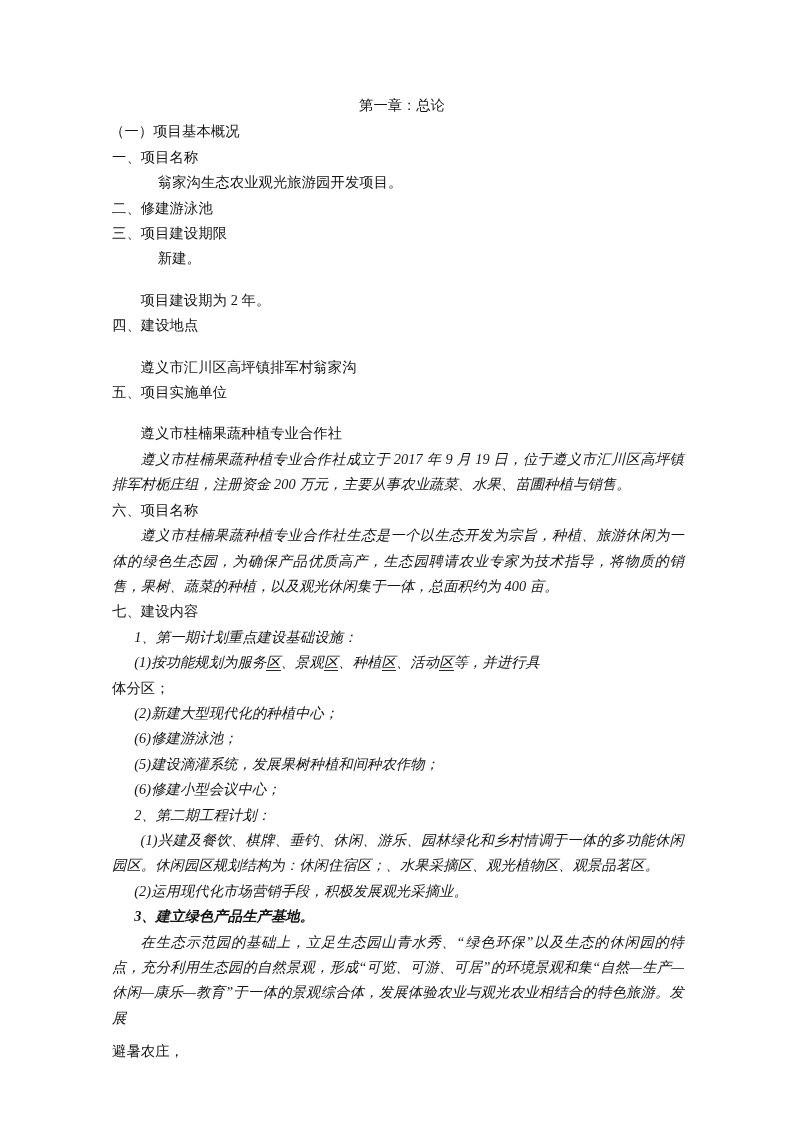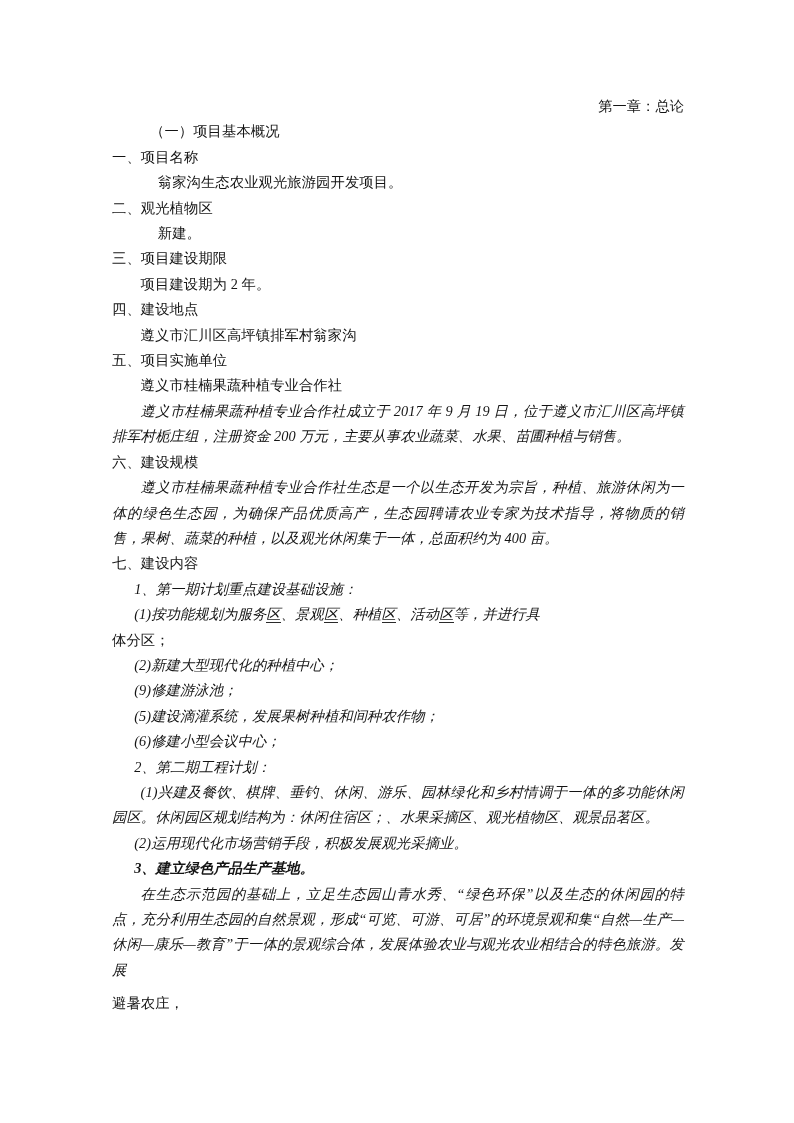--- a/index.html
+++ b/index.html
@@ -39,35 +39,36 @@
     letter-spacing: 0.1px;
     white-space: pre-wrap;
     word-break: break-all;
     text-align: justify;
     text-justify: inter-character;
     color: #141414;
   }
 
   
   .title-line {
-    text-align: right;
+    text-align: center;
     font-size: 14.3px;
     line-height: 25.4px;
     color: #141414;
     margin-left: 8px;
+    font-family: Liberation Mono, monospace;
   }
 
   
   .head { text-indent: 0; }
 
   
-  .head-paren { text-indent: -2px; margin-left: 40px; }
+  .head-paren { text-indent: -2px; }
 
   
-  .ind2 { text-indent: 2em; }
+  .ind2 { text-indent: 2em; margin-top: 16px; }
 
   
   .ind3 { text-indent: 3.2em; }
 
   
   .ind1 { text-indent: 1.55em; font-style: italic; }
 
   
   .para {
     text-indent: 2em;
@@ -96,46 +97,46 @@
 <div id="page">
   <div id="doc">
 
     <div class="title-line">第一章：总论</div>
 
     <div class="ln head head-paren">（一）项目基本概况</div>
 
     <div class="ln head">一、项目名称</div>
     <div class="ln ind3">翁家沟生态农业观光旅游园开发项目。</div>
 
-    <div class="ln head">二、观光植物区</div>
+    <div class="ln head">二、修建游泳池</div>
+    <div class="ln head">三、项目建设期限</div>
+
     <div class="ln ind3">新建。</div>
-
-    <div class="ln head">三、项目建设期限</div>
     <div class="ln ind2">项目建设期为 2 年。</div>
 
     <div class="ln head">四、建设地点</div>
     <div class="ln ind2">遵义市汇川区高坪镇排军村翁家沟</div>
 
     <div class="ln head">五、项目实施单位</div>
     <div class="ln ind2">遵义市桂楠果蔬种植专业合作社</div>
 
     <div class="ln para">遵义市桂楠果蔬种植专业合作社成立于 2017 年 9 月 19 日，位于遵义市汇川区高坪镇排军村栀庄组，注册资金 200 万元，主要从事农业蔬菜、水果、苗圃种植与销售。</div>
 
-    <div class="ln head">六、建设规模</div>
+    <div class="ln head">六、项目名称</div>
     <div class="ln para">遵义市桂楠果蔬种植专业合作社生态是一个以生态开发为宗旨，种植、旅游休闲为一体的绿色生态园，为确保产品优质高产，生态园聘请农业专家为技术指导，将物质的销售，果树、蔬菜的种植，以及观光休闲集于一体，总面积约为 400 亩。</div>
 
     <div class="ln head">七、建设内容</div>
 
     <div class="ln ind1">1、第一期计划重点建设基础设施：</div>
 
     <div class="ln ind1"><span>(1)按功能规划为服务</span><span class="u">区</span><span>、景观</span><span class="u">区</span><span>、种植</span><span class="u">区</span><span>、活动</span><span class="u">区</span><span>等，并进行具</span></div>
     <div class="ln head">体分区；</div>
 
     <div class="ln ind1">(2)新建大型现代化的种植中心；</div>
-    <div class="ln ind1">(9)修建游泳池；</div>
+    <div class="ln ind1">(6)修建游泳池；</div>
     <div class="ln ind1">(5)建设滴灌系统，发展果树种植和间种农作物；</div>
     <div class="ln ind1">(6)修建小型会议中心；</div>
 
     <div class="ln ind1">2、第二期工程计划：</div>
     <div class="ln para">(1)兴建及餐饮、棋牌、垂钓、休闲、游乐、园林绿化和乡村情调于一体的多功能休闲园区。休闲园区规划结构为：休闲住宿区；、水果采摘区、观光植物区、观景品茗区。</div>
     <div class="ln ind1">(2)运用现代化市场营销手段，积极发展观光采摘业。</div>
 
     <div class="ln ind1 b">3、建立绿色产品生产基地。</div>
 
     <div class="ln para">在生态示范园的基础上，立足生态园山青水秀、“绿色环保”以及生态的休闲园的特点，充分利用生态园的自然景观，形成“可览、可游、可居”的环境景观和集“自然—生产—休闲—康乐—教育”于一体的景观综合体，发展体验农业与观光农业相结合的特色旅游。发展</div>

